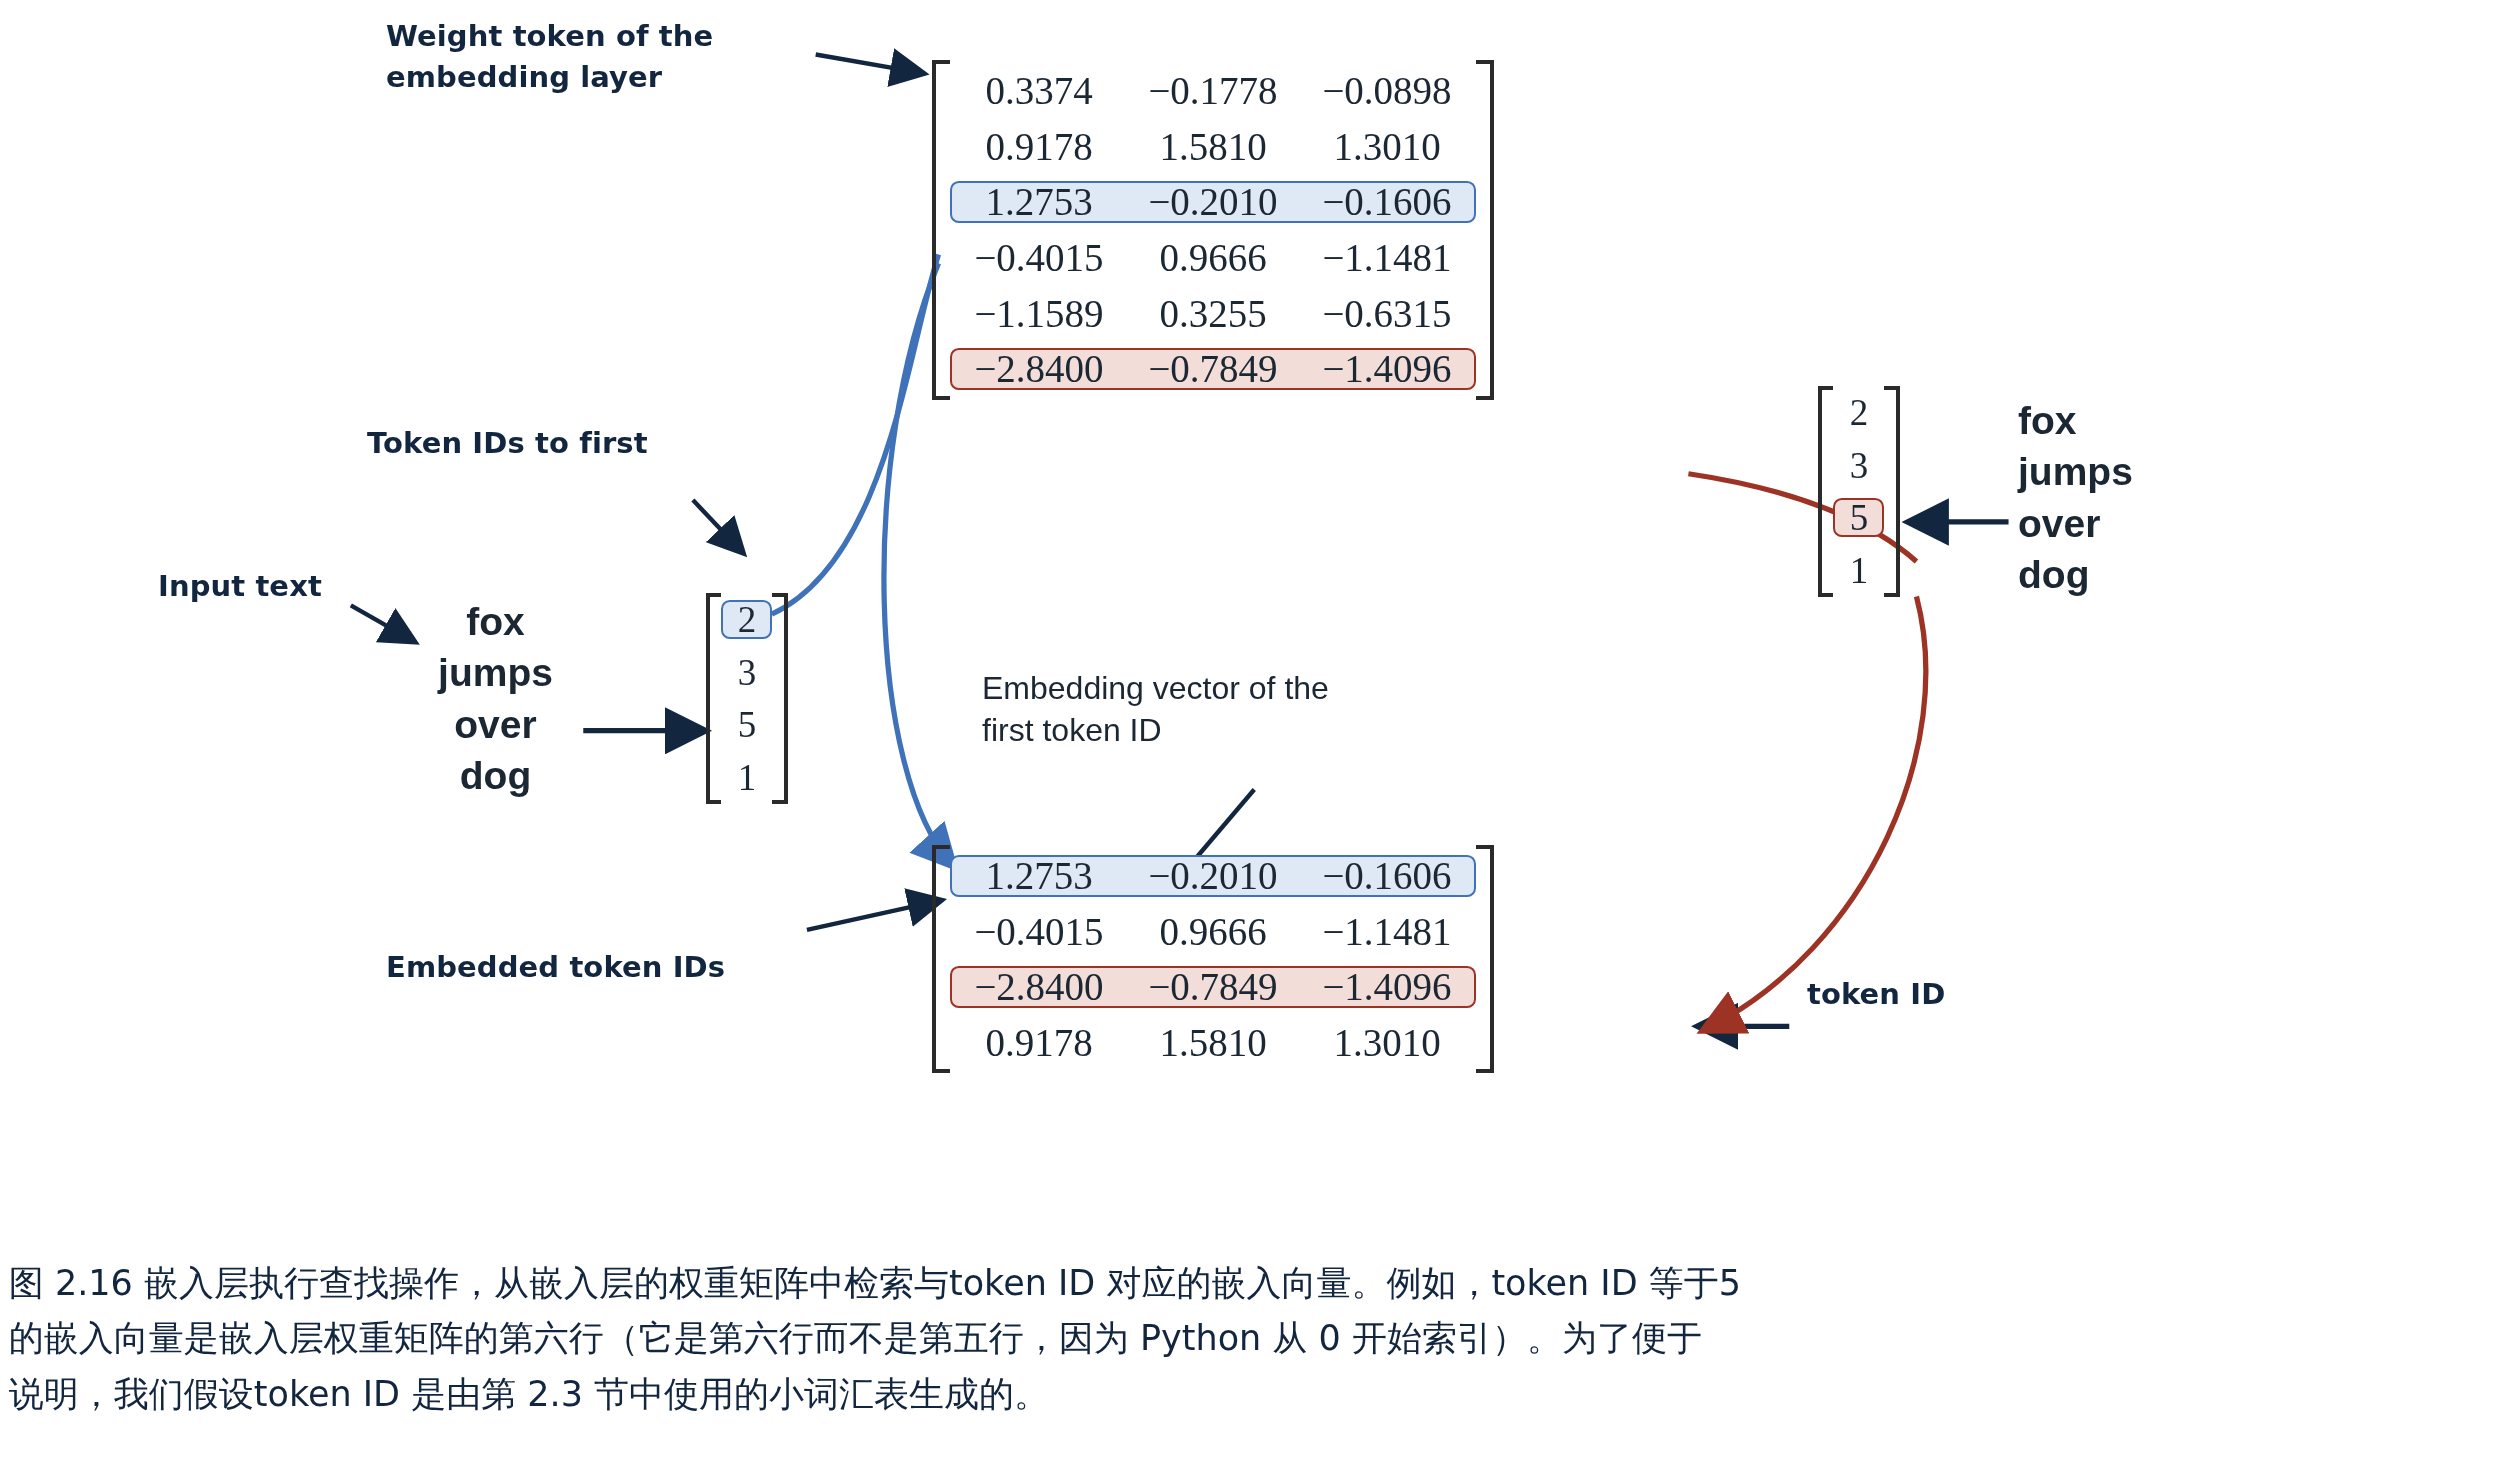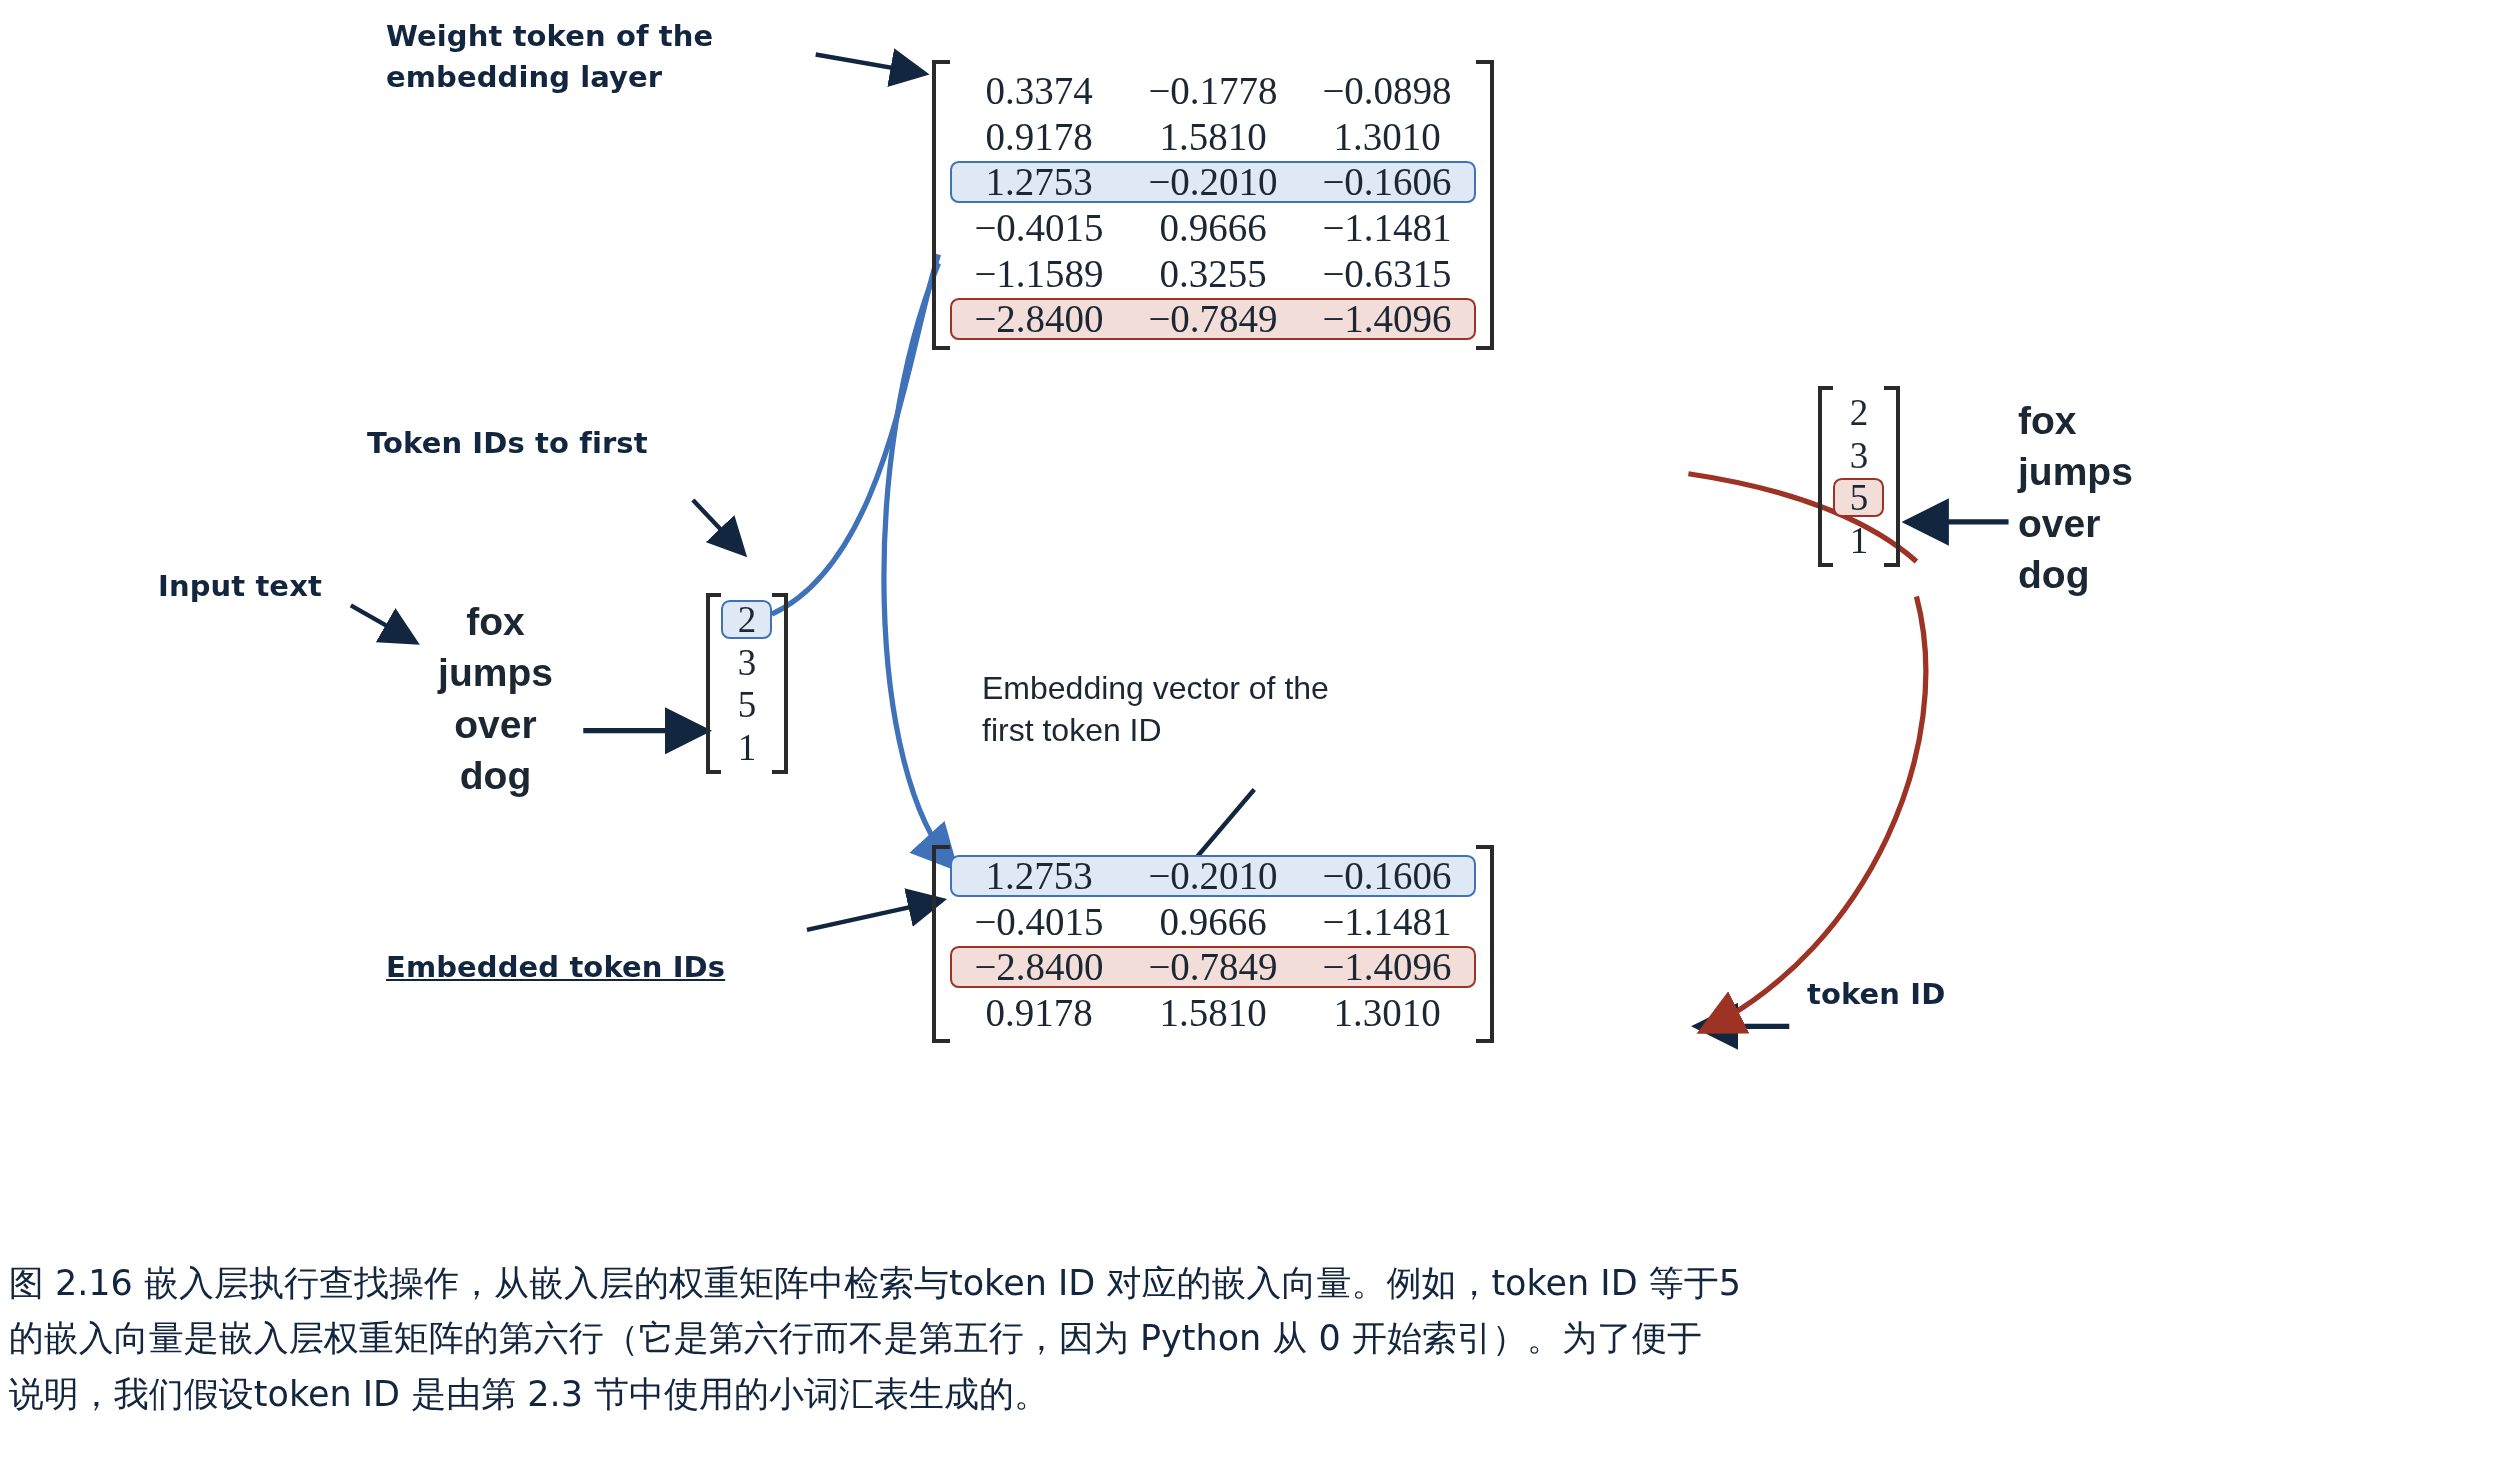--- a/index.html
+++ b/index.html
@@ -64,20 +64,21 @@
     border-top: 4.4px solid #2a2a2a;
     border-bottom: 4.4px solid #2a2a2a;
   }
   .bracket.left  { border-left: 4.4px solid #2a2a2a; }
   .bracket.right { border-right: 4.4px solid #2a2a2a; }
   .rows {
     display: flex;
     flex-direction: column;
     justify-content: center;
     padding: 8px 0;
+    gap: 10px;
   }
   .mrow {
     display: flex;
     align-items: center;
     height: 42px;
     border: 2.6px solid transparent;
     border-radius: 8.8px;
     box-sizing: border-box;
     margin: 1.8px 0;
   }
@@ -168,21 +169,21 @@
 
   <div class="bold-label" style="left:386px; top:16px; width:412px;">
     <div>Weight token of the</div>
     <div>embedding layer</div>
   </div>
 
   <div class="bold-label" style="left:367px; top:423px; width:412px;">Token IDs to first</div>
 
   <div class="bold-label" style="left:158px; top:566px; width:263px;">Input text</div>
 
-  <div class="bold-label" style="left:386px; top:947px; width:456px;text-decoration:underline;">Embedded token IDs</div>
+  <div class="bold-label" style="left:386px; top:947px; width:456px;">Embedded token IDs</div>
 
   <div class="bold-label" style="left:1807px; top:974px; width:632px;">
     <div>token ID</div>
   </div>
 
   <div class="plain-label" style="left:982px; top:668px; width:570px;">
     <div>Embedding vector of the</div>
     <div>first token ID</div>
   </div>
 

